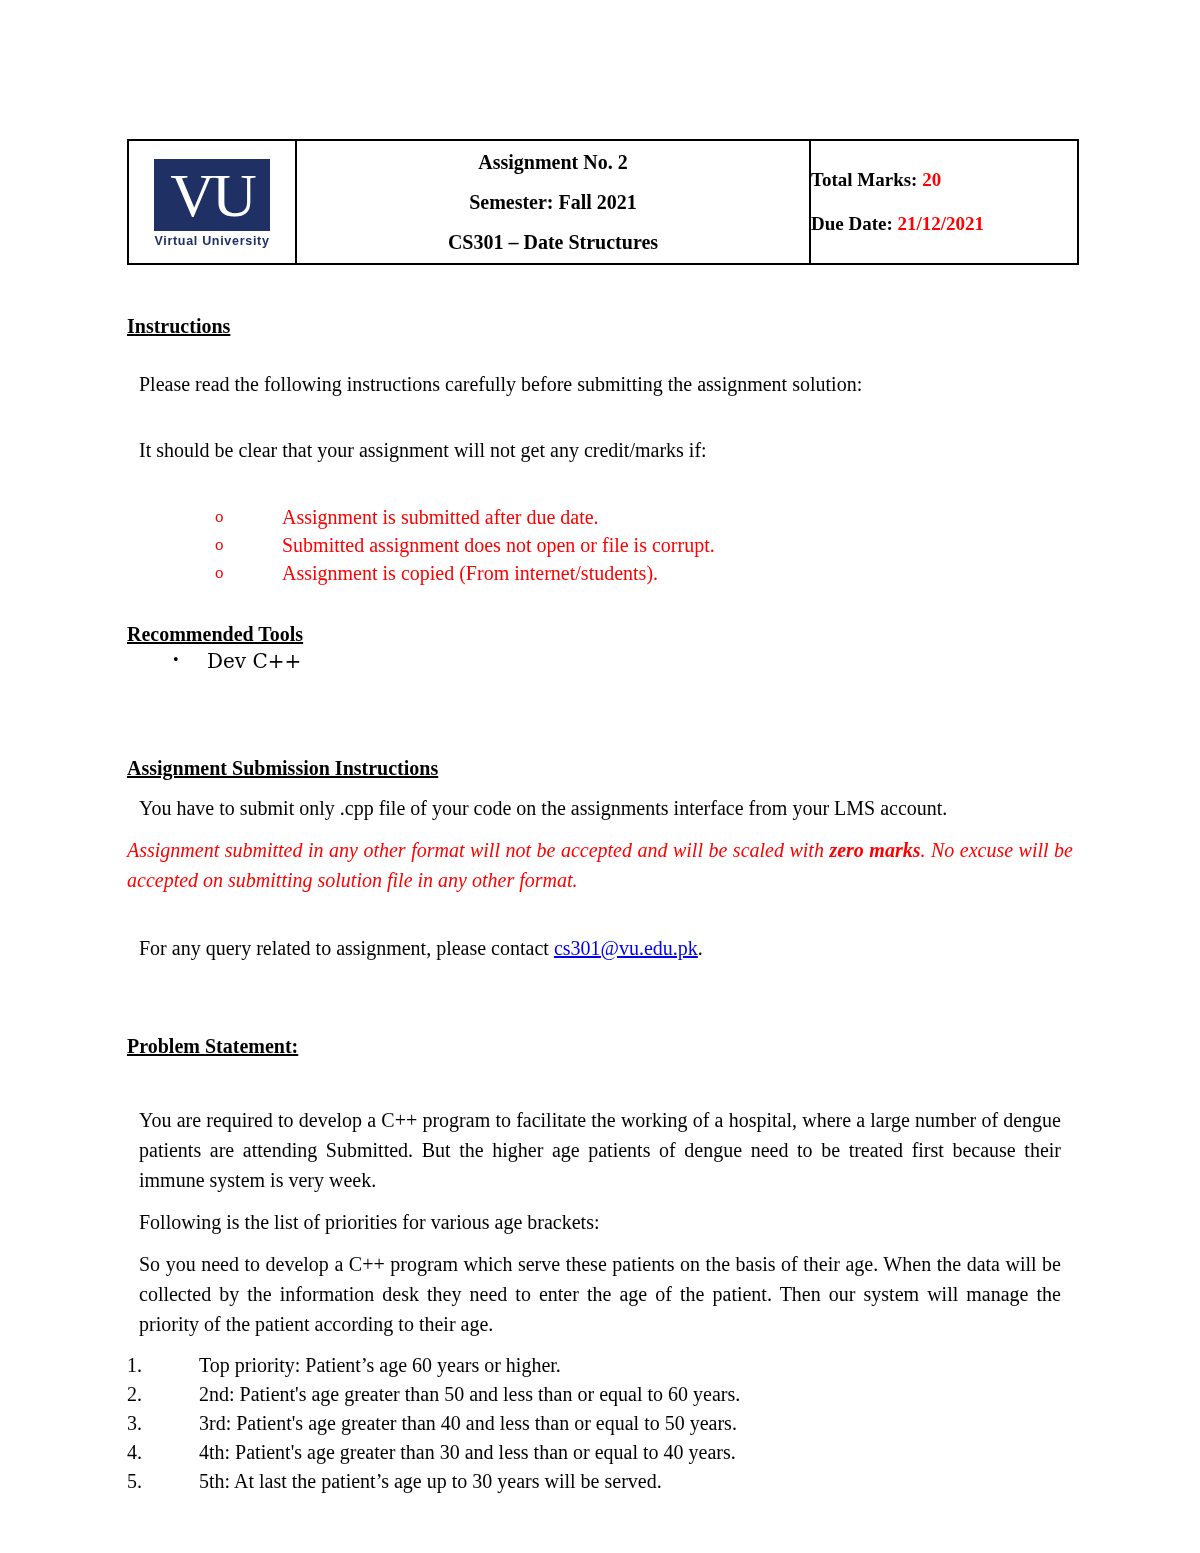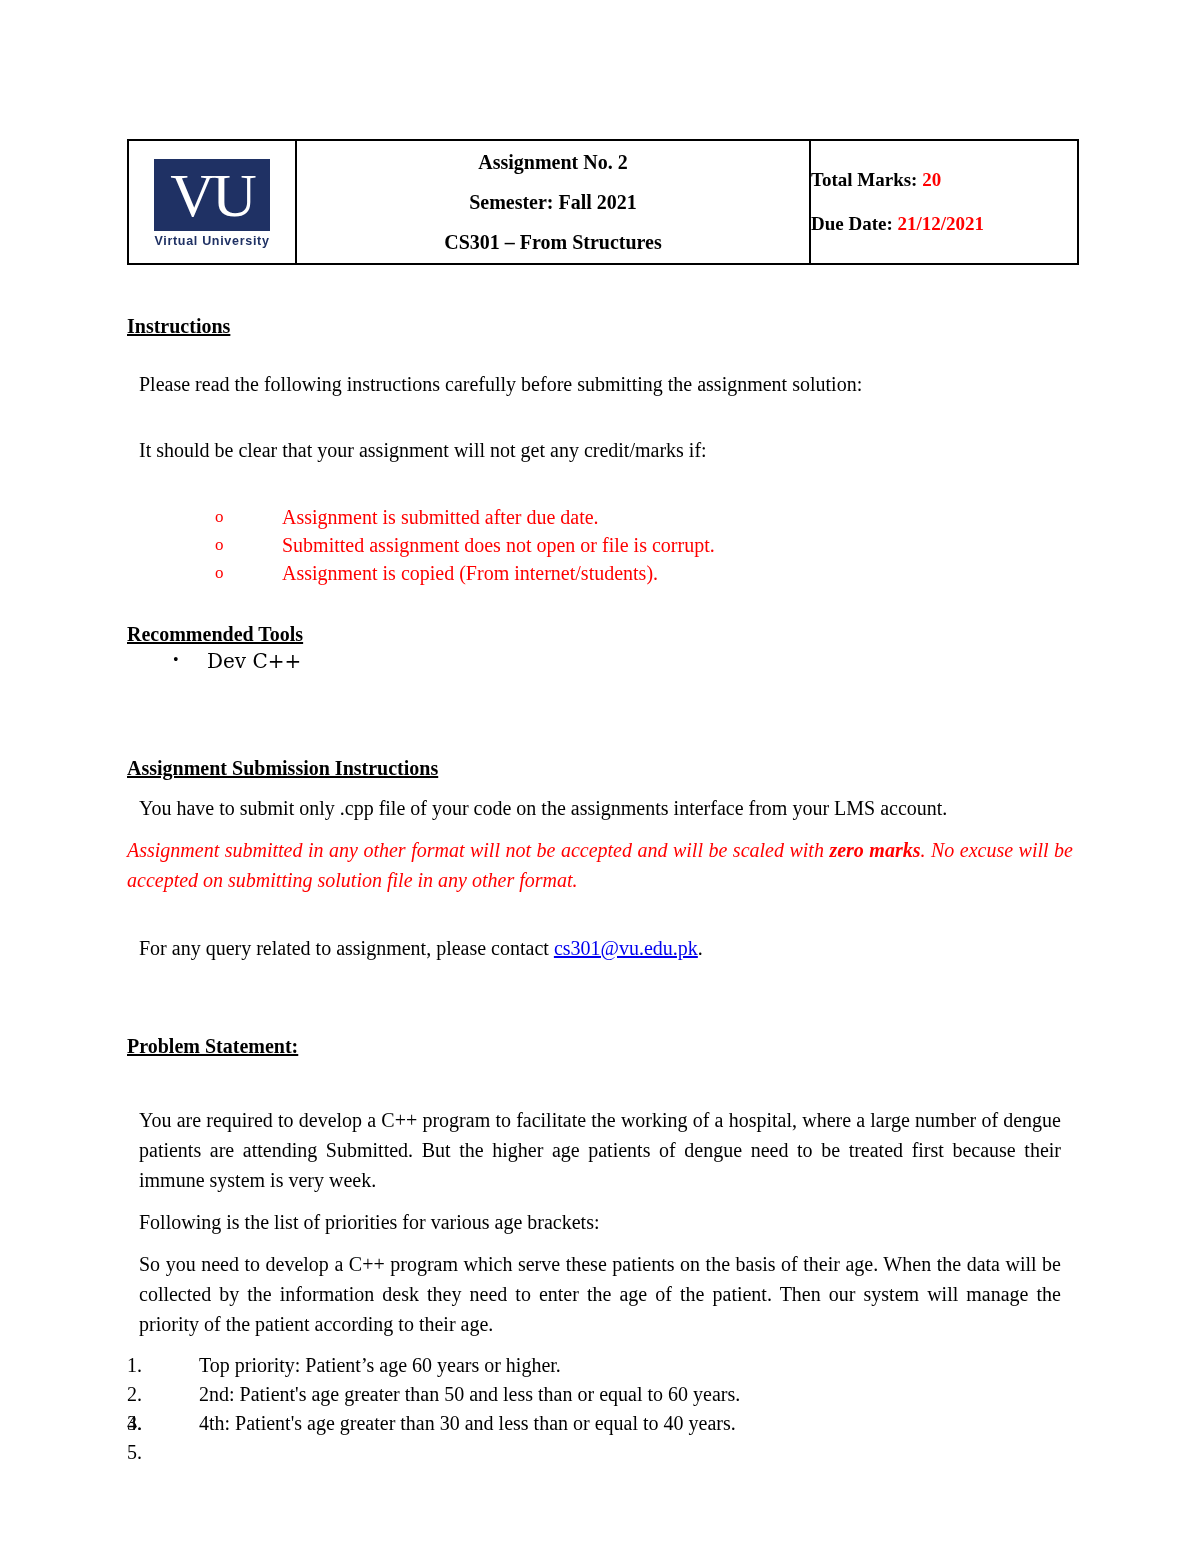--- a/index.html
+++ b/index.html
@@ -210,21 +210,21 @@
             <div class="logo-box">
               <div class="logo-vu">VU</div>
             </div>
             <div class="logo-caption">Virtual University</div>
           </div>
         </td>
 
         <td class="cell-title">
           <div class="title-line">Assignment No.  2</div>
           <div class="title-line">Semester: Fall 2021</div>
-          <div class="title-line">CS301 – From Structures</div>
+          <div class="title-line">CS301 – Date Structures</div>
         </td>
 
         <td class="cell-meta">
           <div class="meta-line">
             <span>Total Marks:</span>
             <span class="red">20</span>
           </div>
           <div class="meta-line">
             <span>Due Date:</span>
             <span class="red">21/12/2021</span>
@@ -291,27 +291,29 @@
       <li>
         <span class="num">1.</span>
         <span>Top priority: Patient’s age 60 years or higher.</span>
       </li>
       <li>
         <span class="num">2.</span>
         <span>2nd: Patient's age greater than 50 and less than or equal to 60 years.</span>
       </li>
       <li>
         <span class="num">3.</span>
+        <span>3rd: Patient's age greater than 40 and less than or equal to 50 years.</span>
       </li>
       <li>
         <span class="num">4.</span>
         <span>4th: Patient's age greater than 30 and less than or equal to 40 years.</span>
       </li>
       <li>
         <span class="num">5.</span>
+        <span>5th: At last the patient’s age up to 30 years will be served.</span>
       </li>
     </ol>
 
     <div class="spacer-80"></div>
     <div class="spacer-18"></div>
 
 
   </div>
 </div>
 

